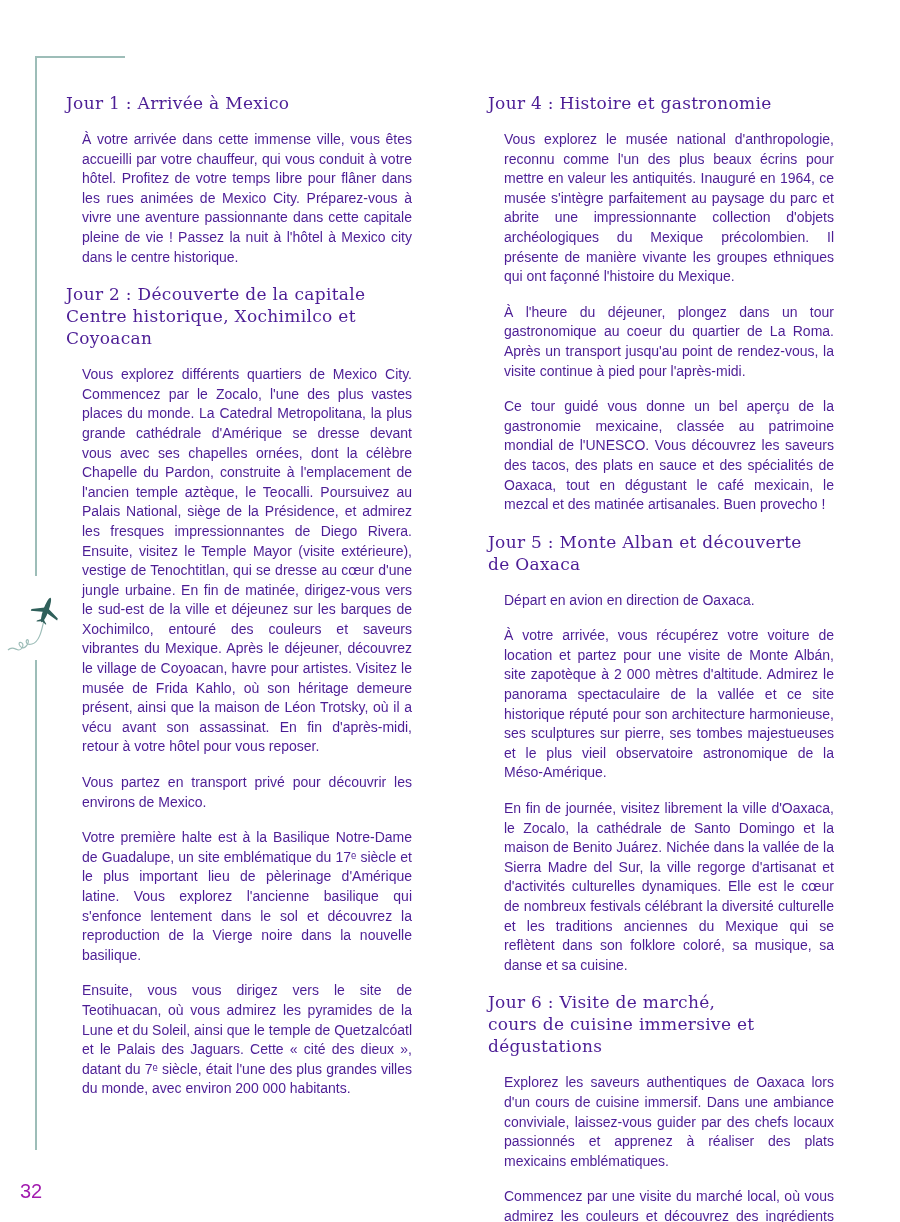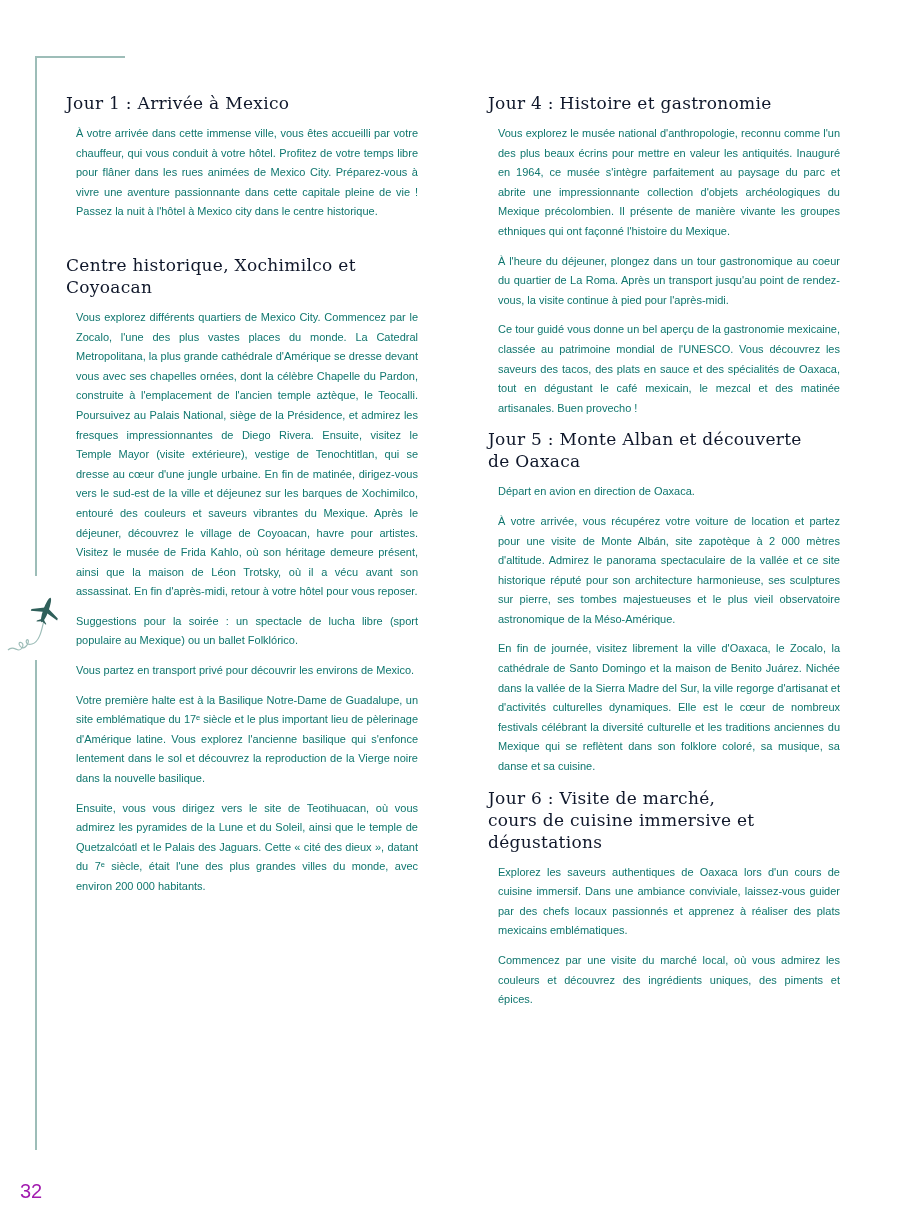--- a/index.html
+++ b/index.html
@@ -6,23 +6,23 @@
   body { width: 900px; height: 1222px; position: relative; overflow: hidden;
          font-family: "Liberation Sans", sans-serif; color: #2b2b2b; }
   .frame-top { position: absolute; left: 35px; top: 56px; width: 90px; height: 2px; background: #9dbdb8; }
   .frame-left-1 { position: absolute; left: 35px; top: 56px; width: 2px; height: 520px; background: #9dbdb8; }
   .frame-left-2 { position: absolute; left: 35px; top: 660px; width: 2px; height: 490px; background: #9dbdb8; }
   .plane { position: absolute; left: 0; top: 580px; width: 70px; height: 80px; }
   .col { position: absolute; top: 92px; width: 362px; }
   .col-left { left: 66px; }
   .col-right { left: 488px; }
   .day { margin-bottom: 10px; }
-  .day h2 { font-family: "DejaVu Serif", serif; font-weight: normal; color: #0f172a;
+  .day h2 { font-family: "DejaVu Serif", serif; font-weight: normal; color: #4c1d95;
             font-size: 17px; line-height: 22px; margin: 0 0 6px 0; letter-spacing: 0.3px; }
-  .day p { margin: 10px; font-size: 11px; line-height: 19.6px; text-align: justify; color: #0f766e; }
+  .day p { margin: 16px; font-size: 14px; line-height: 19.6px; text-align: justify; color: #4c1d95; }
   .page-number { position: absolute; left: 20px; top: 1180px; font-size: 20px; color: #a21caf; }
 </style>
 </head>
 <body>
 
 <div class="frame-top"></div>
 <div class="frame-left-1"></div>
 <div class="frame-left-2"></div>
 
 <svg class="plane" viewBox="0 0 70 80">
@@ -33,23 +33,22 @@
     <path d="M0 9 L-5 13 L-5 14 L0 12 L5 14 L5 13 Z"></path>
   </g>
 </svg>
 
 <div class="col col-left">
   <section class="day">
     <h2><span>Jour 1 : Arrivée à Mexico</span></h2>
     <p>À votre arrivée dans cette immense ville, vous êtes accueilli par votre chauffeur, qui vous conduit à votre hôtel. Profitez de votre temps libre pour flâner dans les rues animées de Mexico City. Préparez-vous à vivre une aventure passionnante dans cette capitale pleine de vie ! Passez la nuit à l'hôtel à Mexico city dans le centre historique.</p>
   </section>
   <section class="day">
-    <h2><br><span>Centre historique, Xochimilco et Coyoacan</span></h2>
+    <h2><span>Jour 2 : Découverte de la capitale</span><br><span>Centre historique, Xochimilco et Coyoacan</span></h2>
     <p>Vous explorez différents quartiers de Mexico City. Commencez par le Zocalo, l'une des plus vastes places du monde. La Catedral Metropolitana, la plus grande cathédrale d'Amérique se dresse devant vous avec ses chapelles ornées, dont la célèbre Chapelle du Pardon, construite à l'emplacement de l'ancien temple aztèque, le Teocalli. Poursuivez au Palais National, siège de la Présidence, et admirez les fresques impressionnantes de Diego Rivera. Ensuite, visitez le Temple Mayor (visite extérieure), vestige de Tenochtitlan, qui se dresse au cœur d'une jungle urbaine. En fin de matinée, dirigez-vous vers le sud-est de la ville et déjeunez sur les barques de Xochimilco, entouré des couleurs et saveurs vibrantes du Mexique. Après le déjeuner, découvrez le village de Coyoacan, havre pour artistes. Visitez le musée de Frida Kahlo, où son héritage demeure présent, ainsi que la maison de Léon Trotsky, où il a vécu avant son assassinat. En fin d'après-midi, retour à votre hôtel pour vous reposer.</p>
-    <p>Suggestions pour la soirée : un spectacle de lucha libre (sport populaire au Mexique) ou un ballet Folklórico.</p>
   </section>
   <section class="day">
     <p>Vous partez en transport privé pour découvrir les environs de Mexico.</p>
     <p>Votre première halte est à la Basilique Notre-Dame de Guadalupe, un site emblématique du 17ᵉ siècle et le plus important lieu de pèlerinage d'Amérique latine. Vous explorez l'ancienne basilique qui s'enfonce lentement dans le sol et découvrez la reproduction de la Vierge noire dans la nouvelle basilique.</p>
     <p>Ensuite, vous vous dirigez vers le site de Teotihuacan, où vous admirez les pyramides de la Lune et du Soleil, ainsi que le temple de Quetzalcóatl et le Palais des Jaguars. Cette « cité des dieux », datant du 7ᵉ siècle, était l'une des plus grandes villes du monde, avec environ 200 000 habitants.</p>
   </section>
 </div>
 
 <div class="col col-right">
   <section class="day">

